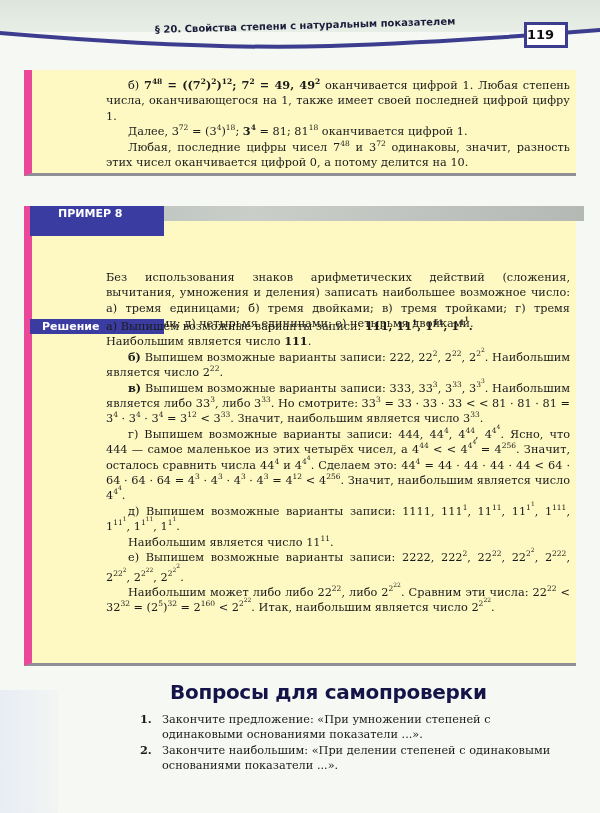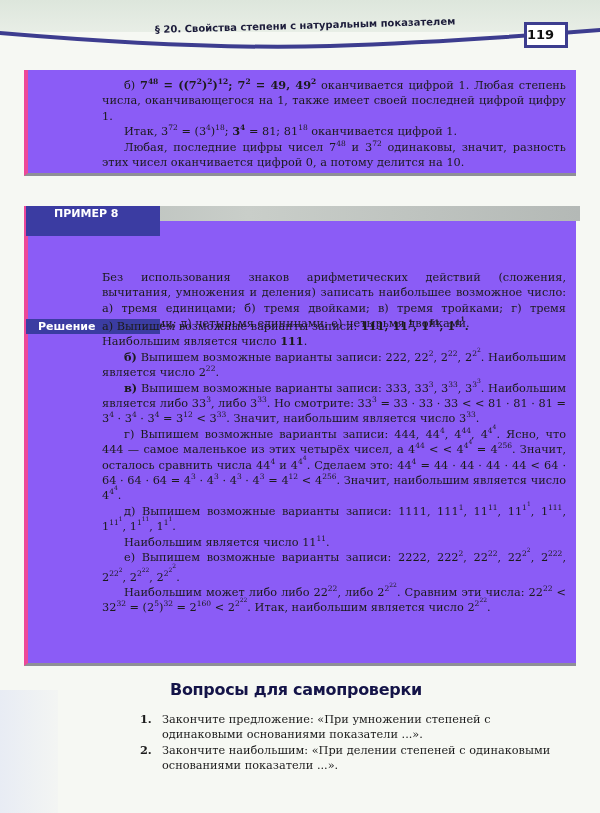--- a/index.html
+++ b/index.html
@@ -24,22 +24,22 @@
     white-space: nowrap;
   }
   .page-num {
     position: absolute; left: 524px; top: 22px; width: 44px; height: 26px;
     background: #fff; border: 3px solid #3d3d8f; box-sizing: border-box;
     font-family: "DejaVu Sans", "Liberation Sans", sans-serif;
     font-weight: bold; font-size: 13px; line-height: 20px; color: #111;
   }
   .box {
     position: absolute; left: 24px; width: 552px; box-sizing: border-box;
-    border-left: 4px solid #ec4899; border-bottom: 3px solid #8f9096;
-    background: #8b5cf6;
+    border-left: 8px solid #ec4899; border-bottom: 3px solid #8f9096;
+    background: #fef9c3;
   }
   .box1 { top: 70px; height: 106px; }
   .box2 { top: 206px; height: 460px; border-bottom: 3px solid #8f9096; }
   .txt {
     font-size: 11.3px; line-height: 15.4px; text-align: justify;
   }
   .ind { text-indent: 22px; }
   .p { margin: 0; }
   .b { font-weight: bold; }
   sup { font-size: 7.5px; line-height: 0; vertical-align: 5px; }
@@ -62,21 +62,21 @@
     background: #3b3ca2;
     font-family: "DejaVu Sans", "Liberation Sans", sans-serif;
     font-weight: bold; font-size: 11px; color: #fff; line-height: 15px;
     padding-left: 12px; box-sizing: border-box;
   }
   .solution { position: absolute; left: 74px; top: 113px; width: 464px; }
   .sol-first { padding-left: 74px; margin-left: -74px; }
   .section-title {
     position: absolute; left: 170px; top: 680px;
     font-family: "DejaVu Sans", "Liberation Sans", sans-serif;
-    font-weight: bold; font-size: 16px; color: #141448; letter-spacing: -0.3px;
+    font-weight: bold; font-size: 20px; color: #141448; letter-spacing: -0.3px;
   }
   .questions { position: absolute; left: 140px; top: 712px; width: 420px; }
   .q { display: flex; font-size: 11.3px; line-height: 15.4px; margin: 0; }
   .q .num { width: 22px; flex: none; font-weight: bold; }
   .left-shade {
     position: absolute; left: 0; top: 690px; width: 58px; height: 123px;
     background: linear-gradient(90deg, #e8ecf4 0%, #f3f5f3 100%);
   }
 </style>
 </head>
@@ -85,21 +85,21 @@
 <div class="top-band"></div>
 <svg class="header-line" viewBox="0 0 600 22" width="600" height="22">
   <path d="M0 3 Q 200 20 330 16 Q 450 12 600 0 L600 4 Q 450 16 330 20 Q 200 24 0 7 Z" fill="#3d3d8f"></path>
 </svg>
 <div class="running-title">§ 20. Свойства степени с натуральным показателем</div>
 <div class="page-num">119</div>
 
 <div class="box box1">
   <div class="content txt">
     <p class="p ind"><span>б) </span><span class="b">7<sup>48</sup> = ((7<sup>2</sup>)<sup>2</sup>)<sup>12</sup>; 7<sup>2</sup> = 49, 49<sup>2</sup></span><span> оканчивается цифрой 1. Любая степень числа, оканчивающегося на 1, также имеет своей последней цифрой цифру 1.</span></p>
-    <p class="p ind"><span>Итак, </span>3<sup>72</sup> = (3<sup>4</sup>)<sup>18</sup>; <span class="b">3<sup>4</sup></span> = 81; 81<sup>18</sup><span> оканчивается цифрой 1.</span></p>
+    <p class="p ind"><span>Далее, </span>3<sup>72</sup> = (3<sup>4</sup>)<sup>18</sup>; <span class="b">3<sup>4</sup></span> = 81; 81<sup>18</sup><span> оканчивается цифрой 1.</span></p>
     <p class="p ind"><span>Любая, последние цифры чисел </span>7<sup>48</sup> и 3<sup>72</sup><span> одинаковы, значит, разность этих чисел оканчивается цифрой 0, а потому делится на 10.</span></p>
   </div>
 </div>
 
 <div class="box box2">
   <div class="ex-header"></div>
   <div class="ex-label">ПРИМЕР 8</div>
   <div class="problem txt">Без использования знаков арифметических действий (сложения, вычитания, умножения и деления) записать наибольшее возможное число: а) тремя единицами; б) тремя двойками; в) тремя тройками; г) тремя четвёрками; д) четырьмя единицами; е) четырьмя двойками.</div>
 
   <div class="sol-label">Решение</div>

